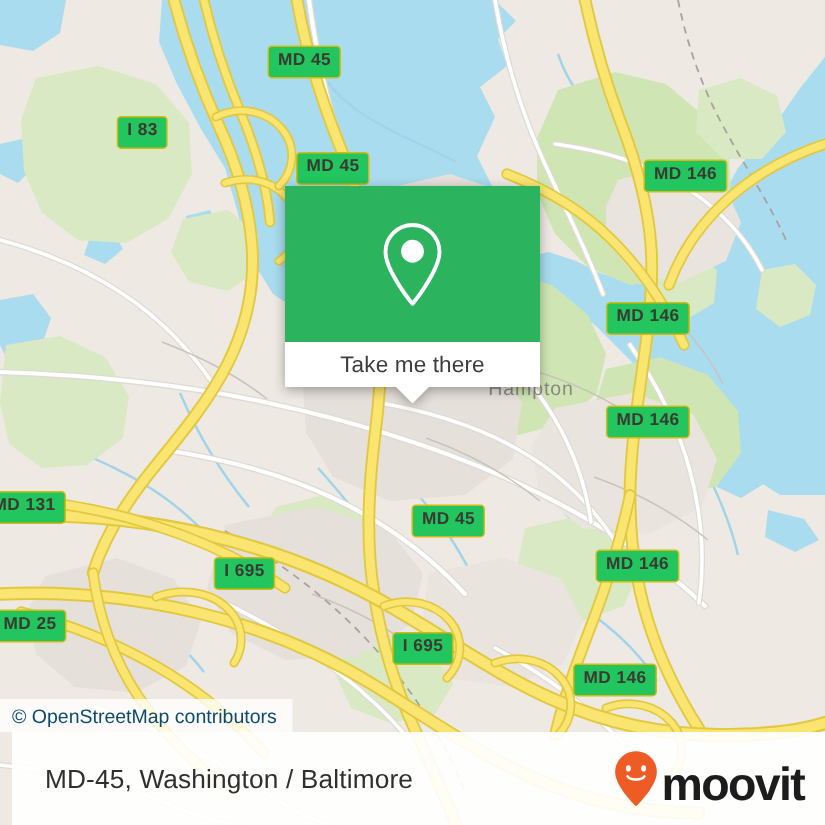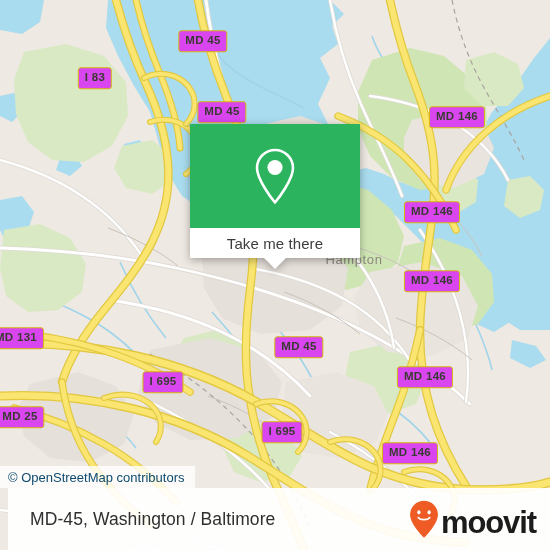--- a/index.html
+++ b/index.html
@@ -28,21 +28,21 @@
     width: 550px;
     height: 550px;
     overflow: hidden;
     background: #efe9e3;
   }
   #map svg { display: block; }
 
   
   .shield {
     position: absolute;
-    background: #d946ef;
+    background: #22c55e;
     border: 1.6px solid #d6b90f;
     border-radius: 3px;
     color: #3a3a32;
     font-size: 11.5px;
     font-weight: bold;
     letter-spacing: .3px;
     line-height: 1;
     padding: 3.5px 6px 4.5px 6px;
     white-space: nowrap;
     transform: translate(-50%, -50%);
@@ -360,21 +360,21 @@
         <path class="mroad" stroke-width="5.2" d="M338,116 C364,126 388,140 408,160 C428,180 444,204 456,230"></path>
 
         <path class="mroadc" stroke-width="7.5" d="M550,96 C526,104 504,116 486,132 C468,148 454,168 446,190"></path>
         <path class="mroad" stroke-width="5.2" d="M550,96 C526,104 504,116 486,132 C468,148 454,168 446,190"></path>
       </g>
     </svg>
 
     <div class="place-label" style="left:310px; top:259px;">Hampton</div>
 
     <div class="shield" style="left:203px; top:41px;">MD 45</div>
-    <div class="shield" style="left:95px;  top:78px;">I 83</div>
+    <div class="shield" style="left:95px;  top:88px;">I 83</div>
     <div class="shield" style="left:222px; top:112px;">MD 45</div>
     <div class="shield" style="left:457px; top:117px;">MD 146</div>
     <div class="shield" style="left:432px; top:212px;">MD 146</div>
     <div class="shield" style="left:432px; top:281px;">MD 146</div>
     <div class="shield" style="left:16px;  top:338px;">MD 131</div>
     <div class="shield" style="left:299px; top:347px;">MD 45</div>
     <div class="shield" style="left:163px; top:382px;">I 695</div>
     <div class="shield" style="left:425px; top:377px;">MD 146</div>
     <div class="shield" style="left:20px;  top:417px;">MD 25</div>
     <div class="shield" style="left:282px; top:432px;">I 695</div>

